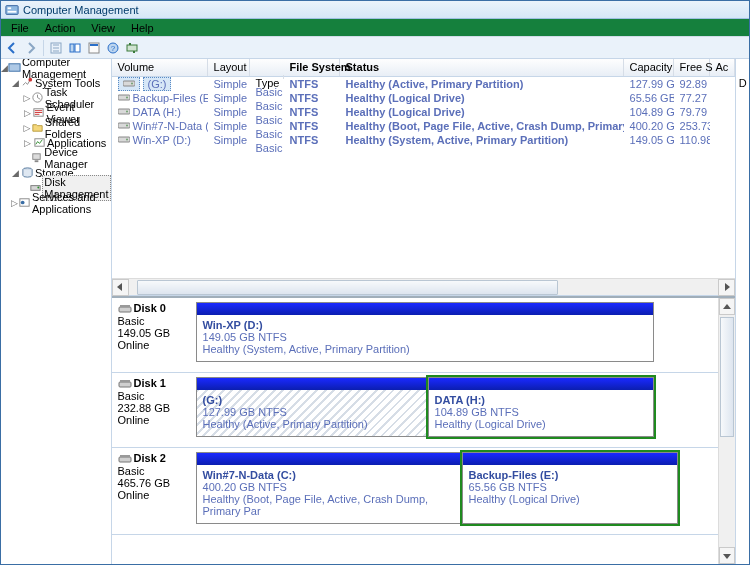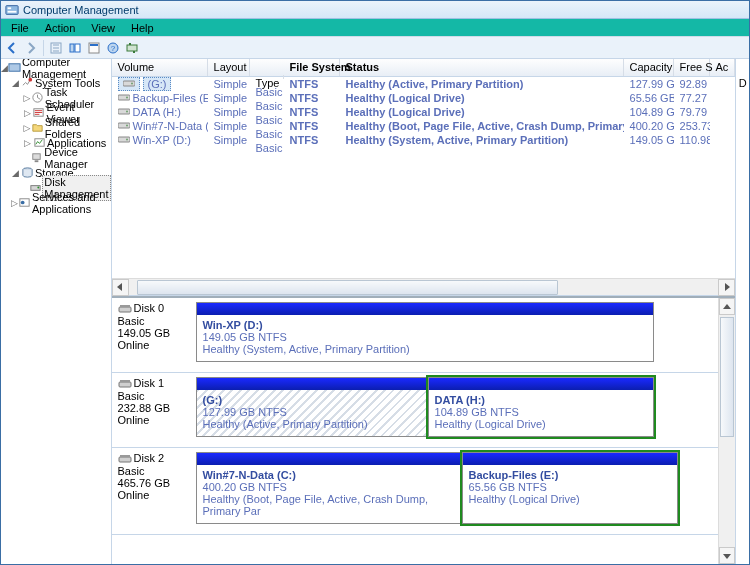--- a/index.html
+++ b/index.html
@@ -5,21 +5,21 @@
   * { box-sizing: border-box; margin: 0; padding: 0; }
   body { font-family: "Segoe UI", Tahoma, sans-serif; font-size: 11px; background: #fff; color: #000; width: 750px; height: 565px; overflow: hidden; position: relative; }
   .window { border: 1px solid #3a6ea5; width: 750px; height: 565px; }
 
   
   .titlebar { height: 18px; background: linear-gradient(#eaf3fb, #d5e7f7); border-bottom: 1px solid #9fc1e3; display: flex; align-items: center; padding: 0 4px; font-size: 11px; color: #003a6a; }
   .titlebar .icon { width: 14px; height: 14px; margin-right: 4px; display: inline-block; }
   .icon-mgmt svg { width: 14px; height: 14px; }
 
   
-  .menubar { height: 18px; background: #14b8a6; display: flex; align-items: center; padding: 0 2px; border-bottom: 1px solid #d0dce8;}
+  .menubar { height: 18px; background: #15803d; display: flex; align-items: center; padding: 0 2px; border-bottom: 1px solid #d0dce8;}
   .menubar .menu-item { padding: 1px 8px; color: #000; cursor: default; }
 
   
   .toolbar { height: 22px; background: #eaf2fa; border-bottom: 1px solid #c6d6e8; display: flex; align-items: center; padding: 0 2px; gap: 1px; }
   .toolbtn { width: 18px; height: 18px; display: inline-flex; align-items: center; justify-content: center; border: 1px solid transparent; }
   .toolbtn svg { width: 14px; height: 14px; }
   .toolsep { width:1px; height:16px; background:#c6d6e8; margin:0 2px;}
 
   
   .main { display: flex; height: calc(565px - 18px - 18px - 22px - 2px); }
@@ -61,21 +61,21 @@
   .hscroll .htrack { flex:1; position:relative; height:17px;}
   .hscroll .hthumb { position:absolute; left:8px; right:160px; top:1px; bottom:1px; background:linear-gradient(#f7f9fb,#dde5ef); border:1px solid #b9c6d3; border-radius:1px;}
 
   .drive-icon svg { width:12px; height:10px; }
 
   
   .disks { background:#fff; overflow:hidden; position:relative; border-top:2px solid #a0aeba; }
   .disks-inner { }
   .disk-row { display:flex; border-bottom:1px solid #c6d6e8; padding:4px 6px 10px 6px; gap:6px; }
   .disk-info { width: 72px; font-size:11px; }
-  .disk-info .dname { font-weight:normal; }
+  .disk-info .dname { font-weight:bold; }
   .disk-info .disk-icon { display:inline-block; width:14px; height:12px; vertical-align:middle; margin-right:2px;}
   .disk-info .disk-icon svg { width:14px; height:12px;}
   .vol-box { border:1px solid #8a8a8a; position:relative; }
   .vol-box.exp-green::after{ content:""; position:absolute; inset:-3px; border:2px solid #1f8a1f; pointer-events:none; }
   .vol-head { height:12px; background:#0b1eff; background:linear-gradient(#1a29ff,#0b1eb0); }
   .vol-body { padding:4px 6px 6px 6px; font-size:11px; color:#5b6fb9; }
   .vol-body .vname { font-weight:bold; color:#334da0; }
   .hatched { background-image: repeating-linear-gradient(135deg,#d6dde6 0,#d6dde6 2px,#fff 2px,#fff 6px); }
 
   .vscroll { position:absolute; right:0; top:0; bottom:0; width:17px; background:#f0f0f0; border-left:1px solid #dcdcdc;}

